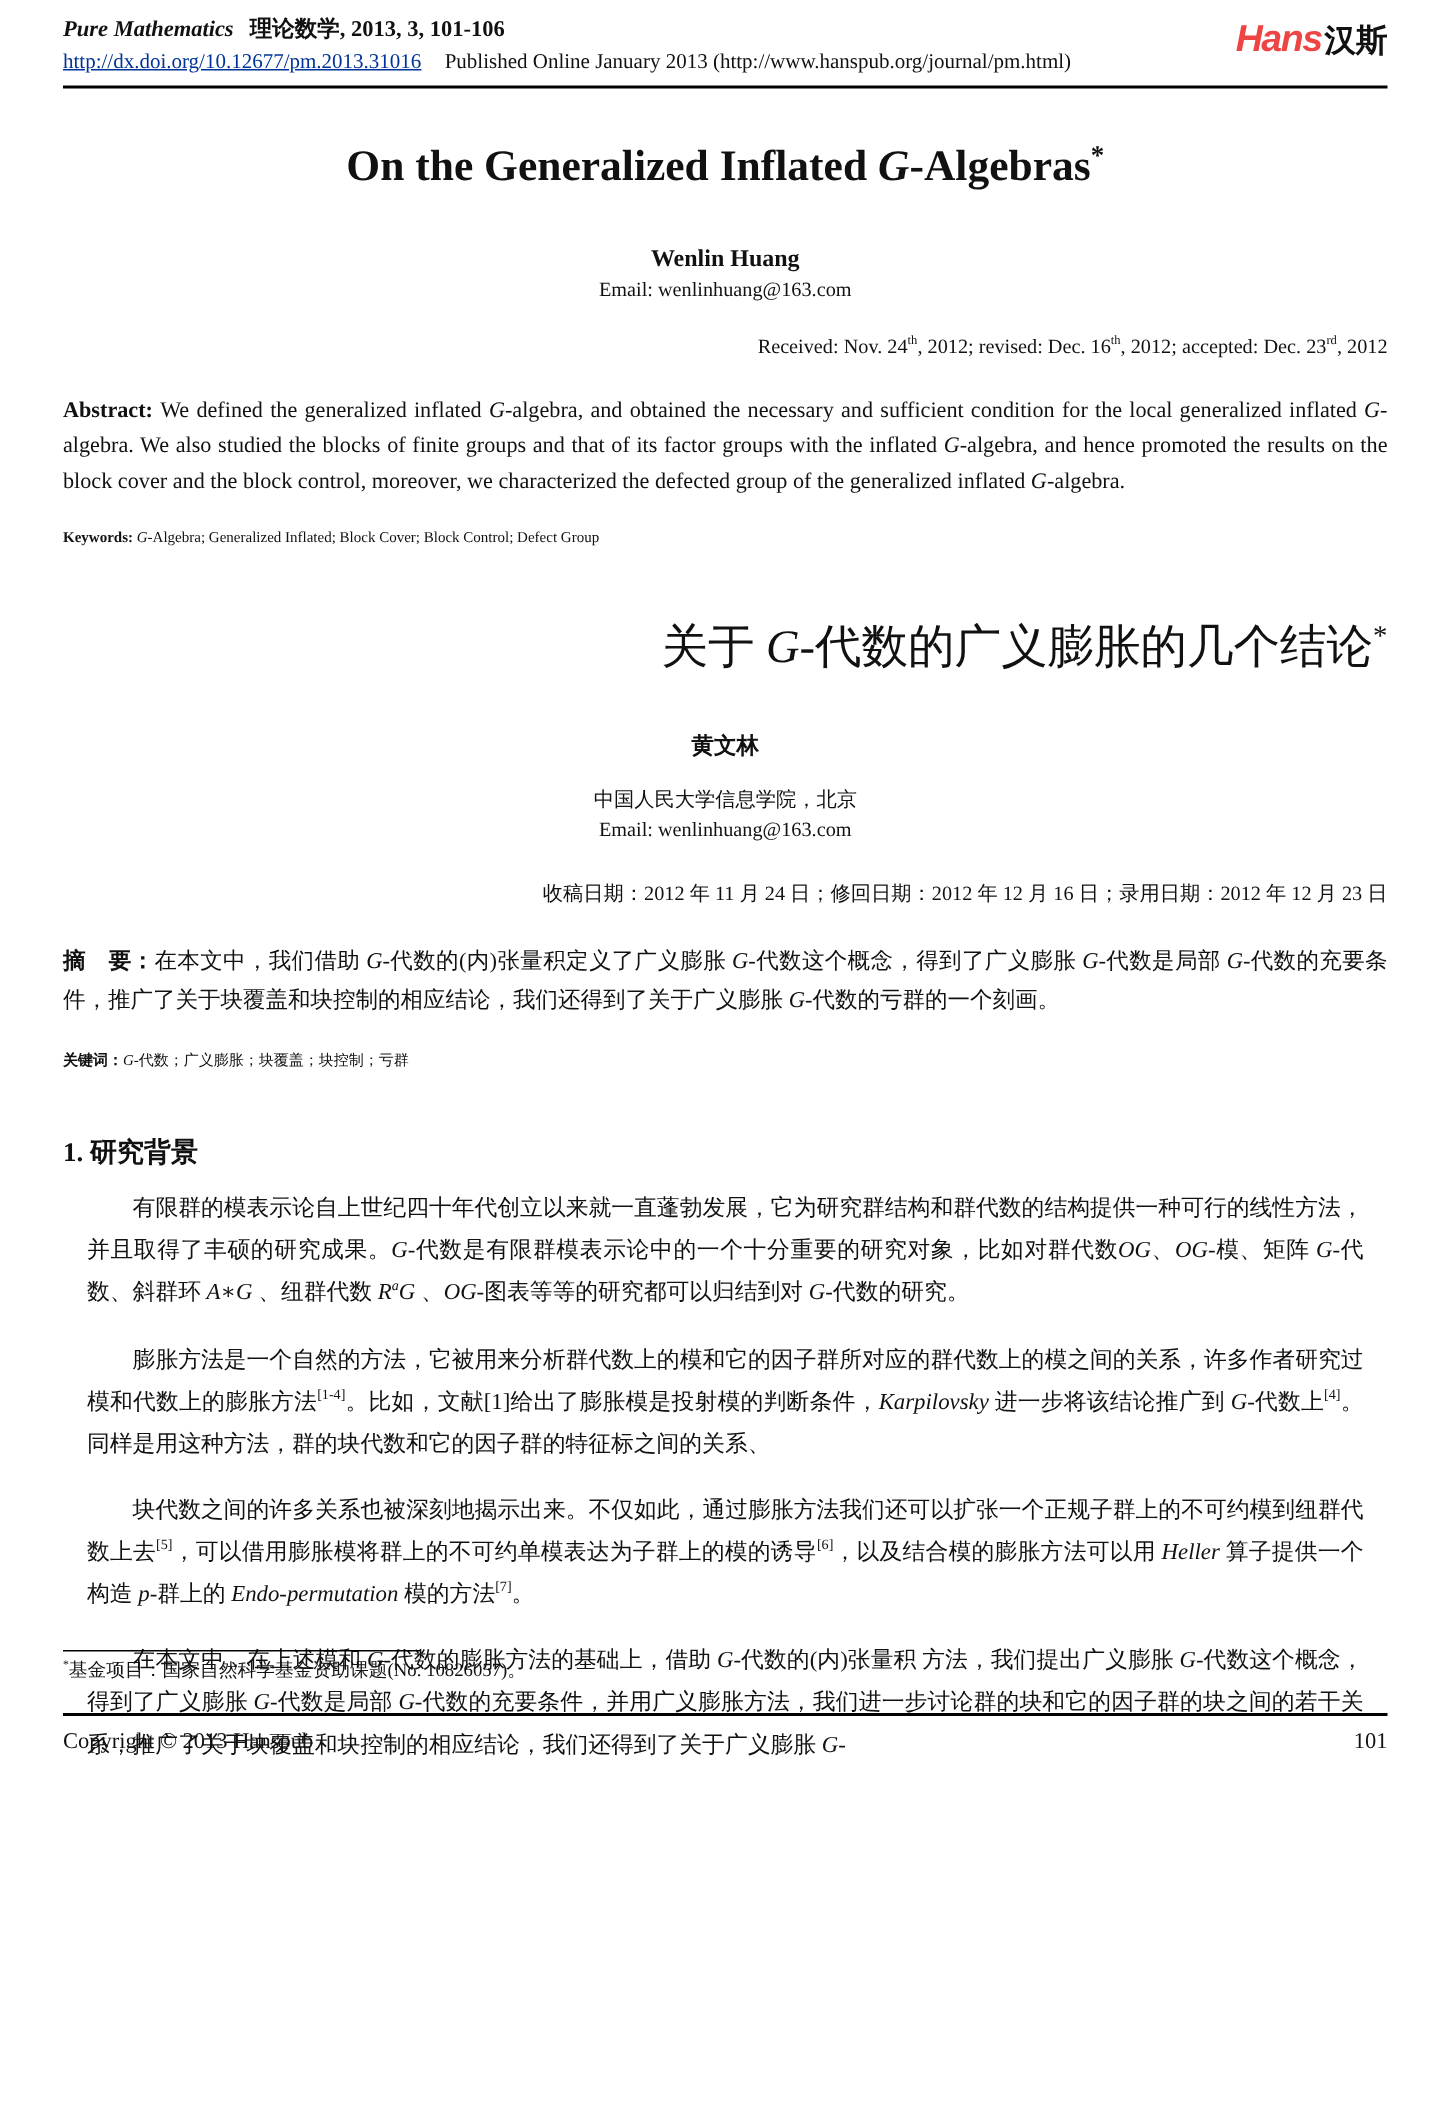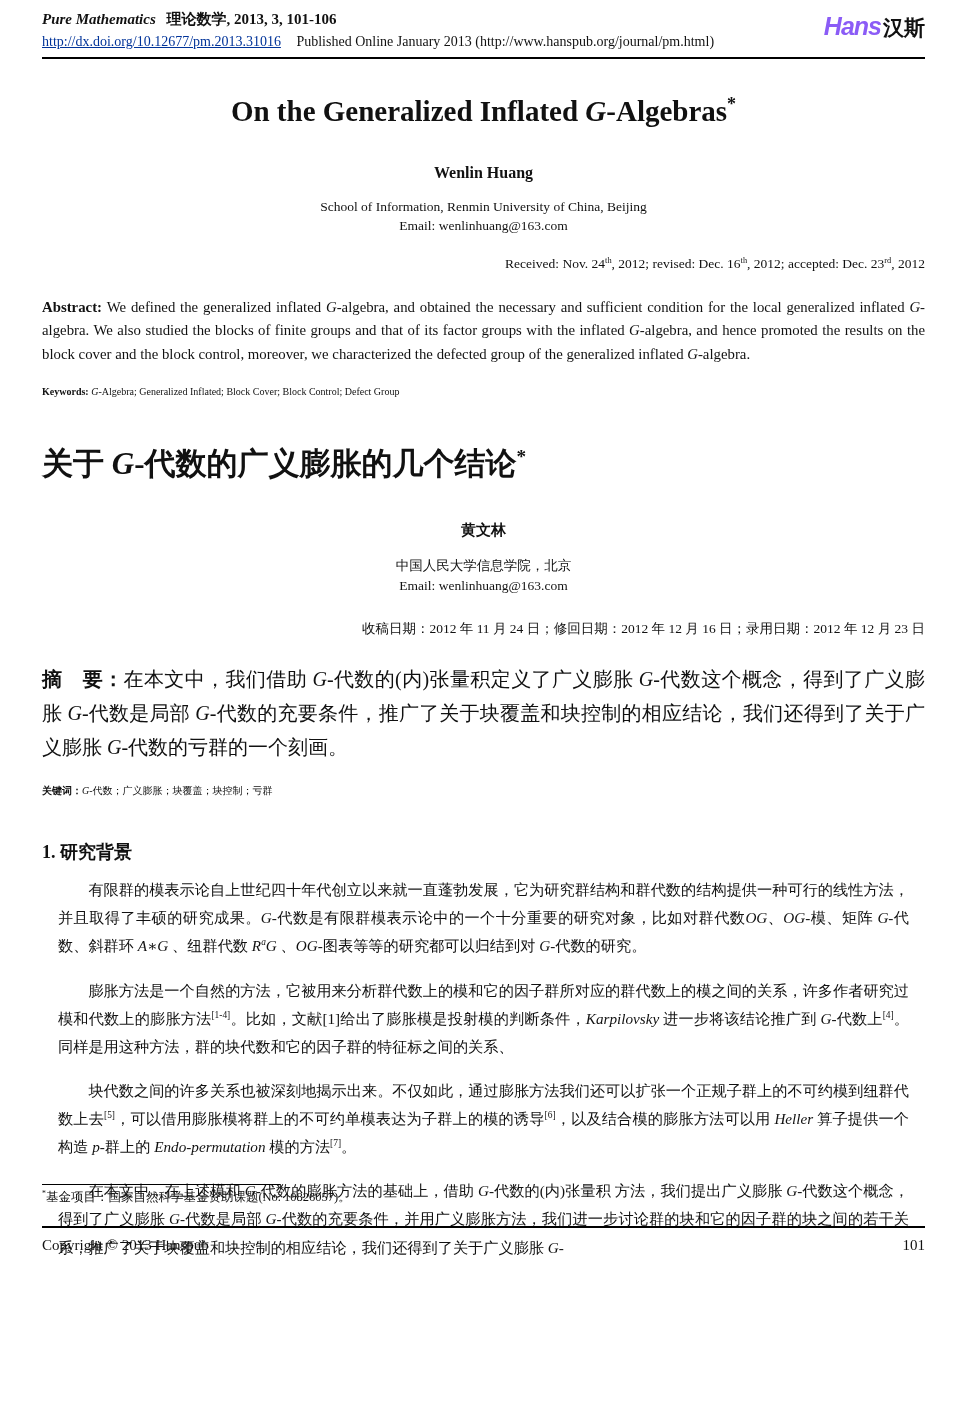--- a/index.html
+++ b/index.html
@@ -17,38 +17,38 @@
 
   
   header { display: flex; justify-content: space-between; align-items: flex-start; }
   .header-line1 { font-size: 15px; }
   .journal-name { font-weight: bold; font-style: italic; }
   .journal-info { font-weight: bold; margin-left: 7px; }
   .header-line2 { font-size: 14px; margin-top: 5px; }
   .doi-link { color: #003399; text-decoration: underline; cursor: pointer; }
   .published { margin-left: 12px; }
   .logo { white-space: nowrap; margin-top: 2px; }
-  .logo-en { color: #8b5cf6; font-family: "Liberation Sans", sans-serif; font-weight: bold; font-style: italic; font-size: 25px; letter-spacing: -1px; }
+  .logo-en { color: #ef4444; font-family: "Liberation Sans", sans-serif; font-weight: bold; font-style: italic; font-size: 25px; letter-spacing: -1px; }
   .logo-cn { font-family: "Liberation Sans", sans-serif; font-weight: bold; font-size: 21px; margin-left: 2px; }
   .header-rule { border-top: 2px solid #000; margin-top: 7px; }
 
   
   .title { text-align: center; font-size: 29px; font-weight: bold; margin: 36px 0 0 0; }
   .author { text-align: center; font-weight: bold; font-size: 16px; margin-top: 36px; }
   .affiliation { text-align: center; font-size: 13.5px; margin-top: 17px; }
   .email { text-align: center; font-size: 13.5px; margin-top: 3px; }
   .received { text-align: right; font-size: 13.5px; margin-top: 22px; }
   .abstract { margin: 24px 0 0 0; font-size: 14.8px; line-height: 1.58; text-align: justify; }
   .keywords { margin: 20px 0 0 0; font-size: 10px; }
 
   
-  .cn-title { text-align: left; font-size: 31px; font-weight: bold; margin: 46px 0 0 0; }
+  .cn-title { text-align: right; font-size: 31px; font-weight: normal; margin: 46px 0 0 0; }
   .cn-author { font-size: 15px; }
   .cn-dates { margin-top: 26px; }
-  .cn-abstract { font-size: 20px; line-height: 1.7; }
+  .cn-abstract { font-size: 15px; line-height: 1.7; }
 
   
   .section-heading { font-size: 18px; font-weight: bold; margin: 42px 0 0 0; }
   .body-para { font-size: 15.2px; line-height: 1.85; text-align: justify; text-indent: 2em; margin: 16px; }
   .body-para.first { margin-top: 12px; }
 
   
   .footnote { position: absolute; left: 42px; right: 42px; bottom: 56px; }
   .footnote-rule { width: 238px; border-top: 1px solid #000; }
   .footnote-text { font-size: 12.5px; margin-top: 4px; }
@@ -76,21 +76,20 @@
     </div>
     <div class="logo">
       <span class="logo-en">Hans</span><span class="logo-cn">汉斯</span>
     </div>
   </header>
   <div class="header-rule"></div>
 
   <h1 class="title"><span>On the Generalized Inflated </span><span style="font-style: italic;">G</span><span>-Algebras</span><sup>*</sup></h1>
 
   <div class="author">Wenlin Huang</div>
-  <div class="affiliation">School of Information, Renmin University of China, Beijing</div>
   <div class="email">Email: wenlinhuang@163.com</div>
   <div class="received"><span>Received: Nov. 24</span><sup>th</sup><span>, 2012; revised: Dec. 16</span><sup>th</sup><span>, 2012; accepted: Dec. 23</span><sup>rd</sup><span>, 2012</span></div>
 
   <p class="abstract"><span style="font-weight: bold;">Abstract: </span><span>We defined the generalized inflated </span><span style="font-style: italic;">G</span><span>-algebra, and obtained the necessary and sufficient condition for the local generalized inflated </span><span style="font-style: italic;">G</span><span>-algebra. We also studied the blocks of finite groups and that of its factor groups with the inflated </span><span style="font-style: italic;">G</span><span>-algebra, and hence promoted the results on the block cover and the block control, moreover, we characterized the defected group of the generalized inflated </span><span style="font-style: italic;">G</span><span>-algebra.</span></p>
   <p class="keywords"><span style="font-weight: bold;">Keywords: </span><span style="font-style: italic;">G</span><span>-Algebra; Generalized Inflated; Block Cover; Block Control; Defect Group</span></p>
 
   <h1 class="cn-title"><span>关于 </span><span style="font-style: italic;">G</span><span>-代数的广义膨胀的几个结论</span><sup>*</sup></h1>
 
   <div class="author cn-author">黄文林</div>
   <div class="affiliation">中国人民大学信息学院，北京</div>

